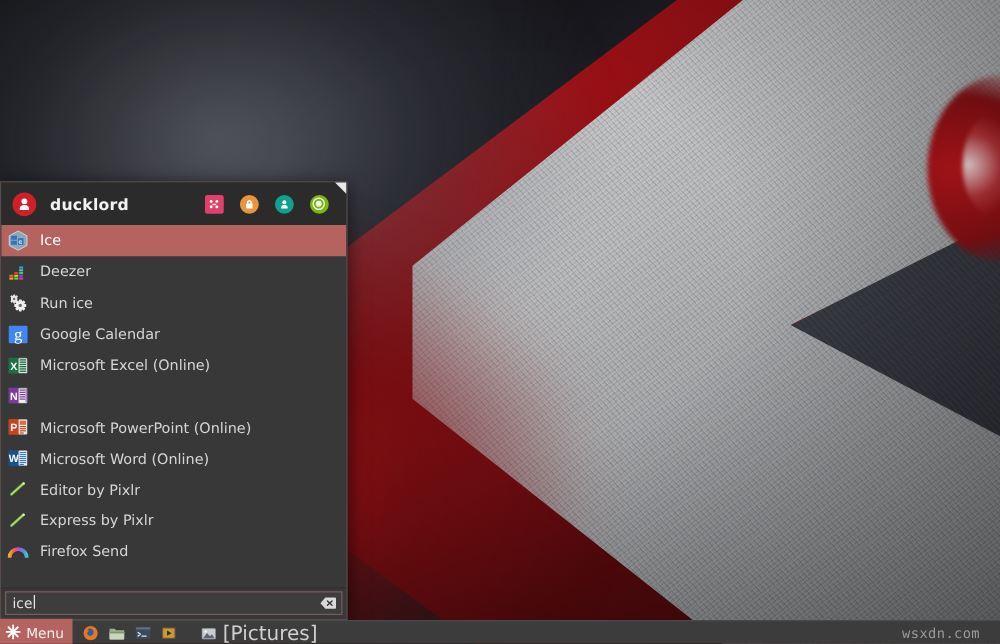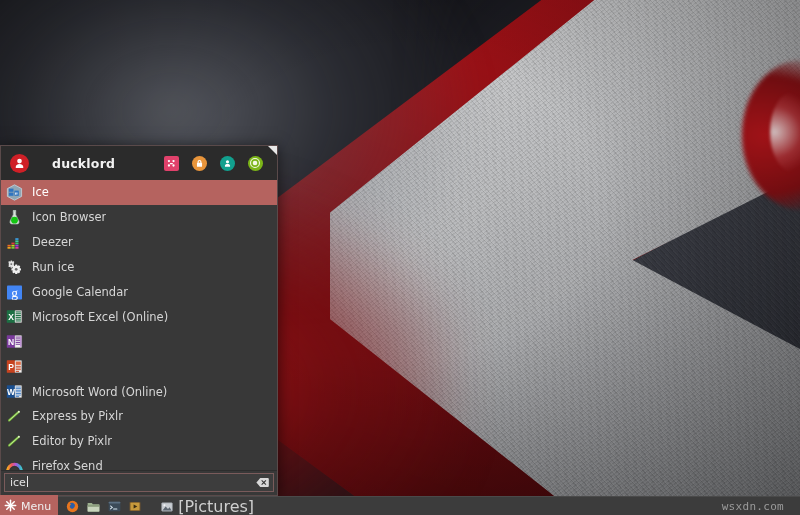--- a/index.html
+++ b/index.html
@@ -143,21 +143,20 @@
 
   
   #menu-header {
     height: 34px;
     background: #2b2b2b;
     display: flex;
     align-items: center;
     padding: 0 6px 0 9px;
     position: relative;
     flex: 0 0 auto;
-    gap: 12px;
   }
   #avatar {
     width: 19px; height: 19px;
     border-radius: 50%;
     background: #cf2027;
     display: flex; align-items: center; justify-content: center;
     flex: 0 0 auto;
   }
   #avatar svg { display:block; }
   #username {
@@ -426,30 +425,20 @@
           <polygon points="8.5,0.8 15.6,4.6 15.6,12.4 8.5,16.2 1.4,12.4 1.4,4.6" fill="#8fa6b5" stroke="#c8d6de" stroke-width="0.8"></polygon>
           <rect x="2.9" y="4.6" width="4.6" height="3.2" fill="#2f74c0"></rect>
           <rect x="2.9" y="8.6" width="4.6" height="3.2" fill="#2f74c0"></rect>
           <rect x="8.4" y="6.6" width="4.4" height="5.2" fill="#2f74c0"></rect>
           <text x="10.3" y="11" font-size="5.5" fill="#ffffff" font-family="sans-serif" text-anchor="middle">e</text>
         </svg>
       </div>
       <div class="app-label">Ice</div>
     </div>
 
-    <div class="app-row">
-      <div class="app-icon">
-        <svg width="17" height="17" viewBox="0 0 17 17">
-          <path d="M7.2 1.6h2.6v4.1l3.1 6.2c.7 1.5-.3 3.2-2 3.2H6.1c-1.7 0-2.7-1.7-2-3.2l3.1-6.2z" fill="#d8e2dc" stroke="#9fb0a8" stroke-width="0.6"></path>
-          <circle cx="8.5" cy="11.2" r="3.4" fill="#14c613"></circle>
-          <rect x="6.9" y="1.2" width="3.2" height="1.2" rx="0.5" fill="#b9c6bf"></rect>
-        </svg>
-      </div>
-      <div class="app-label">Icon Browser</div>
-    </div>
 
     <div class="app-row">
       <div class="app-icon">
         <svg width="17" height="17" viewBox="0 0 17 17">
           <rect x="1.5" y="10.8" width="3.2" height="1.7" fill="#f06a1e"></rect>
           <rect x="1.5" y="13.0" width="3.2" height="1.7" fill="#f0a71e"></rect>
           <rect x="5.4" y="10.8" width="3.2" height="1.7" fill="#c8d41e"></rect>
           <rect x="5.4" y="13.0" width="3.2" height="1.7" fill="#7acb3a"></rect>
           <rect x="5.4" y="8.6" width="3.2" height="1.7" fill="#e03a3a"></rect>
           <rect x="9.3" y="4.2" width="3.2" height="1.7" fill="#3a9ee0"></rect>
@@ -540,20 +529,21 @@
           <rect x="9.0" y="2.6" width="6.6" height="11.8" rx="0.5" fill="#f2f2f2" stroke="#b9b9b9" stroke-width="0.5"></rect>
           <rect x="9.8" y="3.5" width="5.0" height="3.4" fill="#e06a42"></rect>
           <g fill="#c8431f">
             <rect x="9.8" y="7.8" width="5.0" height="0.95"></rect>
             <rect x="9.8" y="9.5" width="5.0" height="0.95"></rect>
             <rect x="9.8" y="11.2" width="5.0" height="0.95"></rect>
             <rect x="9.8" y="12.9" width="3.2" height="0.95"></rect>
           </g>
         </svg>
       </div>
+      <div class="app-label">Microsoft PowerPoint (Online)</div>
     </div>
 
     <div class="app-row">
       <div class="app-icon">
         <svg width="17" height="17" viewBox="0 0 17 17">
           <rect x="0.8" y="2.2" width="8.6" height="12.6" rx="0.6" fill="#1b4f8f"></rect>
           <text x="5.1" y="11.7" font-size="8.5" fill="#ffffff" font-family="sans-serif" font-weight="bold" text-anchor="middle">W</text>
           <rect x="9.0" y="2.6" width="6.6" height="11.8" rx="0.5" fill="#f2f2f2" stroke="#b9b9b9" stroke-width="0.5"></rect>
           <g fill="#3c7ac4">
             <rect x="9.7" y="3.6" width="5.2" height="0.9"></rect>
@@ -570,32 +560,32 @@
     </div>
 
     <div class="app-row">
       <div class="app-icon">
         <svg width="17" height="17" viewBox="0 0 17 17">
           <line x1="3.2" y1="12.4" x2="12.6" y2="4.0" stroke="#7bbf3a" stroke-width="2.2" stroke-linecap="round"></line>
           <line x1="3.2" y1="12.4" x2="12.6" y2="4.0" stroke="#c9e8a8" stroke-width="0.8" stroke-linecap="round"></line>
           <circle cx="12.9" cy="3.8" r="1.0" fill="#dff0c8"></circle>
         </svg>
       </div>
-      <div class="app-label">Express by Pixlr</div>
+      <div class="app-label">Editor by Pixlr</div>
     </div>
 
     <div class="app-row">
       <div class="app-icon">
         <svg width="17" height="17" viewBox="0 0 17 17">
           <line x1="3.2" y1="12.4" x2="12.6" y2="4.0" stroke="#7bbf3a" stroke-width="2.2" stroke-linecap="round"></line>
           <line x1="3.2" y1="12.4" x2="12.6" y2="4.0" stroke="#c9e8a8" stroke-width="0.8" stroke-linecap="round"></line>
           <circle cx="12.9" cy="3.8" r="1.0" fill="#dff0c8"></circle>
         </svg>
       </div>
-      <div class="app-label">Editor by Pixlr</div>
+      <div class="app-label">Express by Pixlr</div>
     </div>
 
     <div class="app-row">
       <div class="app-icon">
         <svg width="17" height="17" viewBox="0 0 17 17">
           <defs>
             <linearGradient id="fsgrad" x1="0" y1="0" x2="1" y2="0">
               <stop offset="0%" stop-color="#f5a623"></stop>
               <stop offset="28%" stop-color="#ef5b5b"></stop>
               <stop offset="58%" stop-color="#b455d6"></stop>

